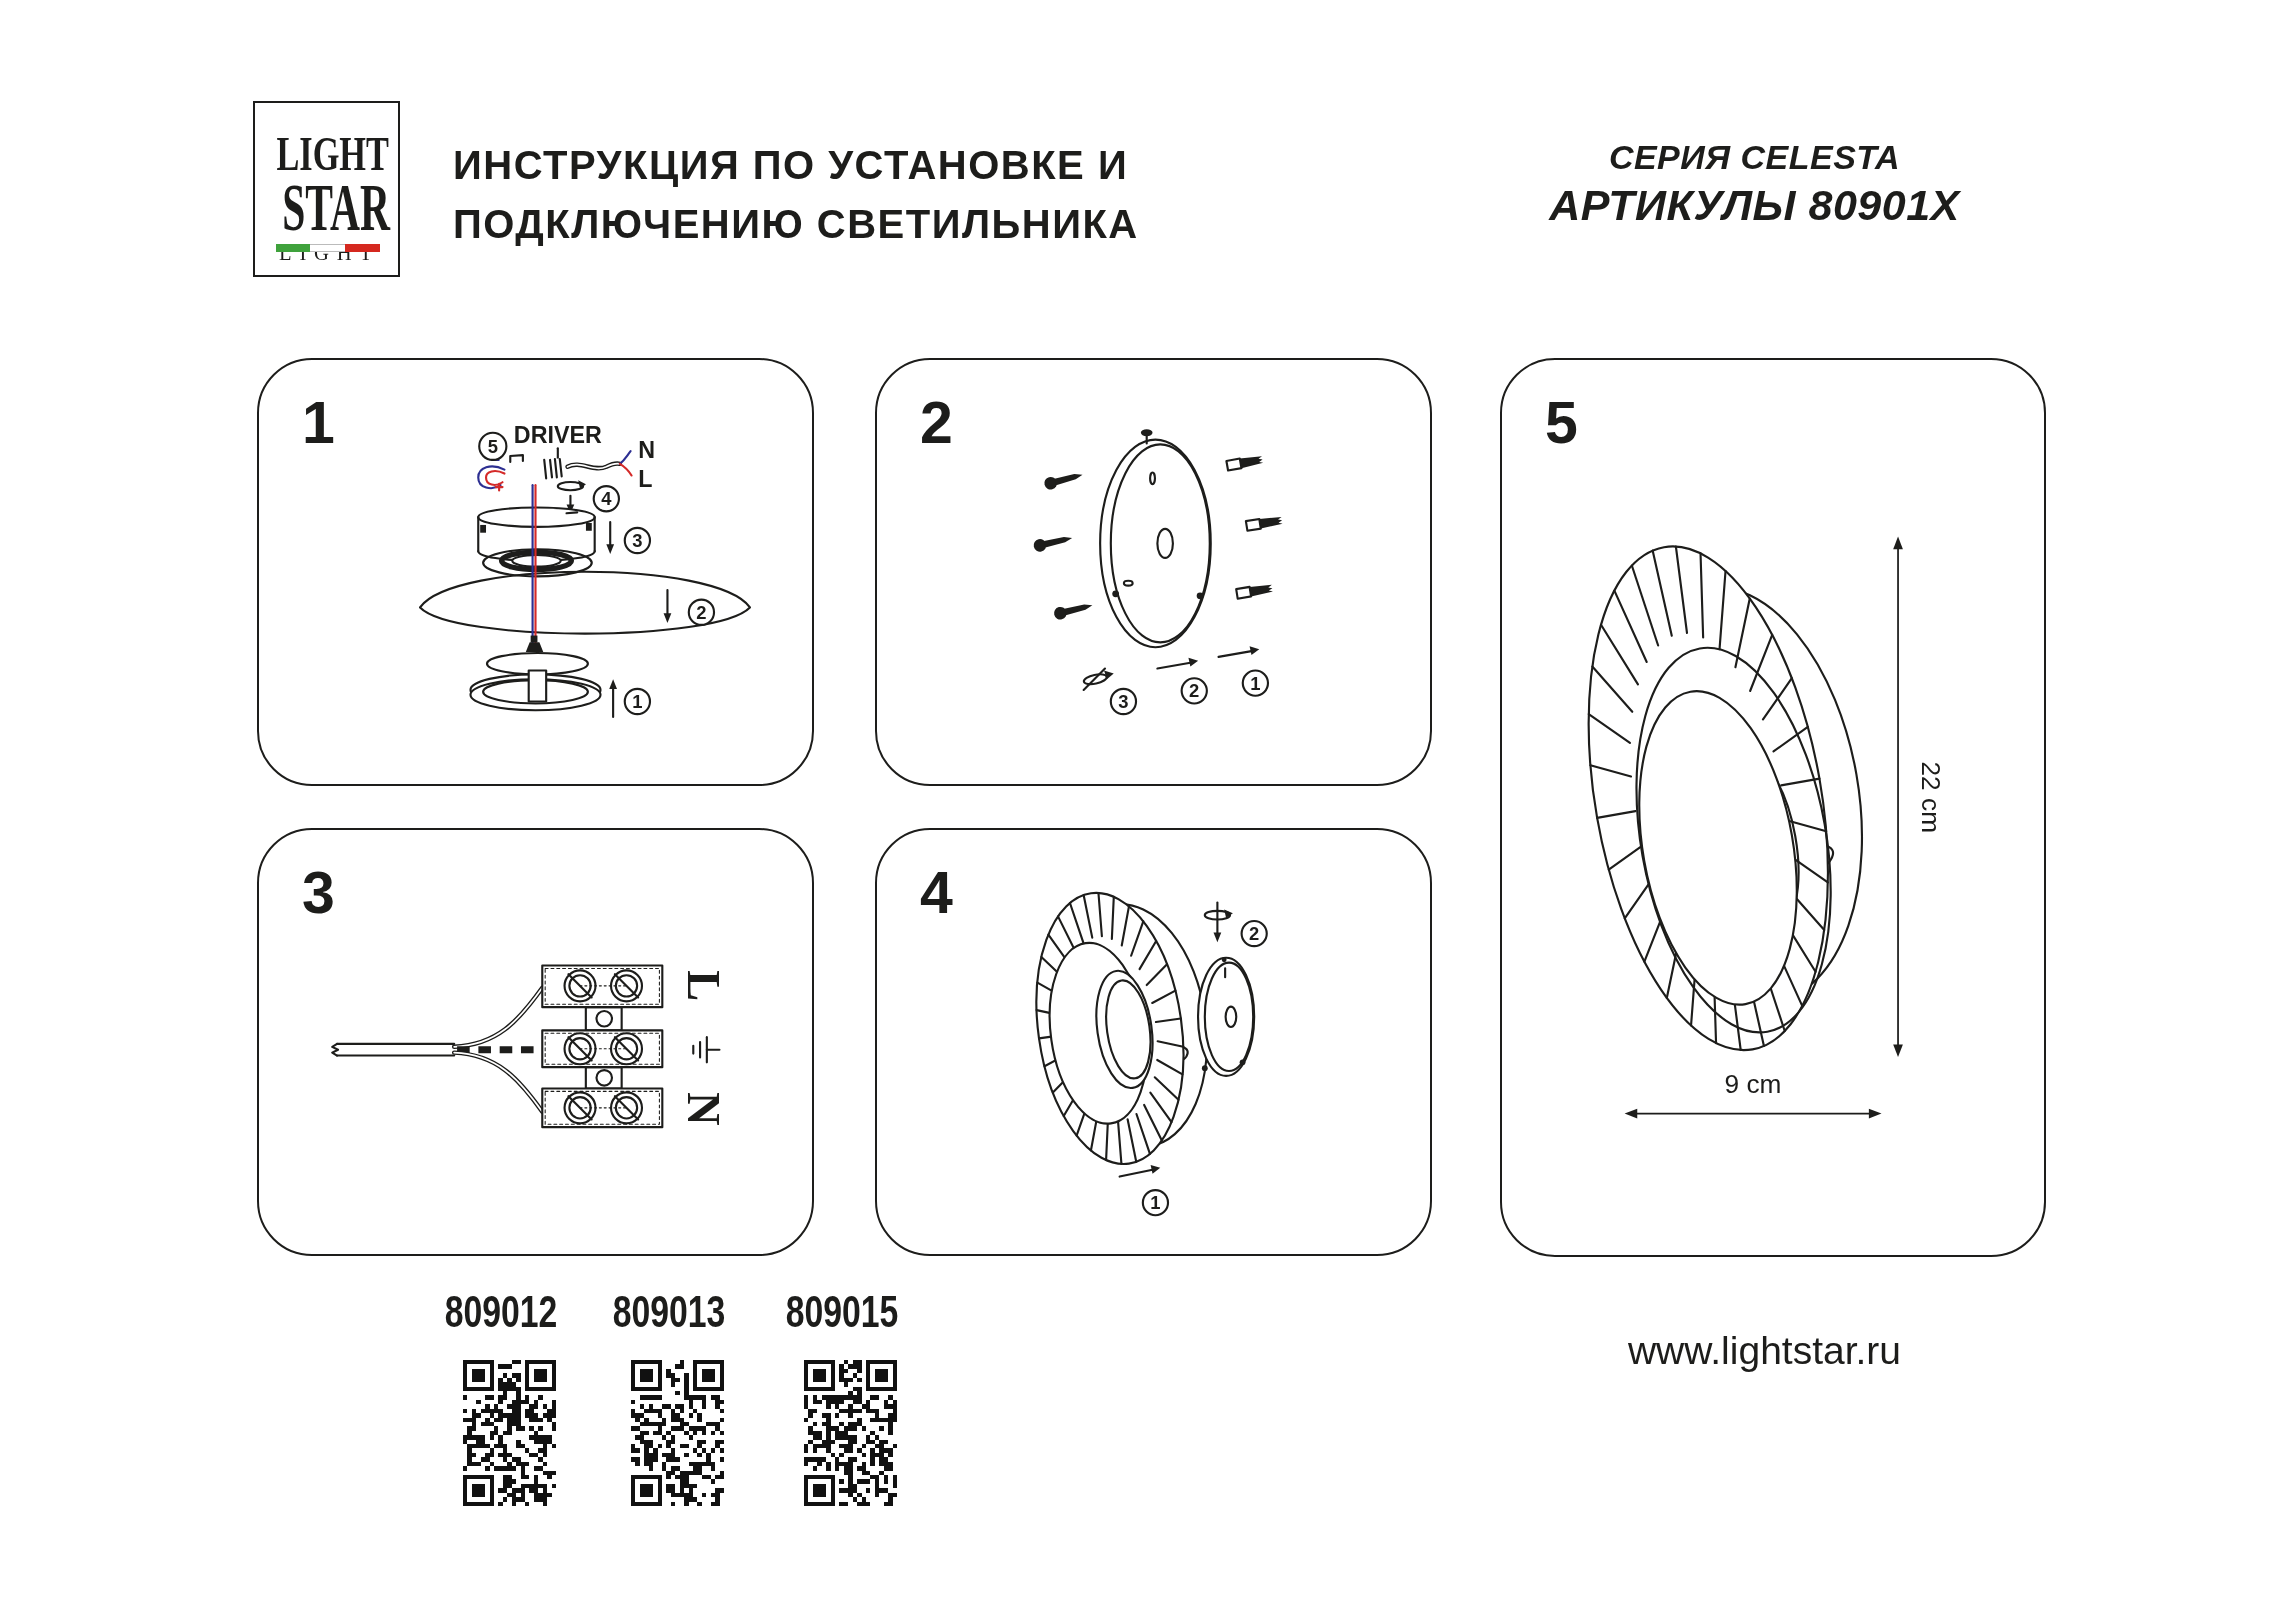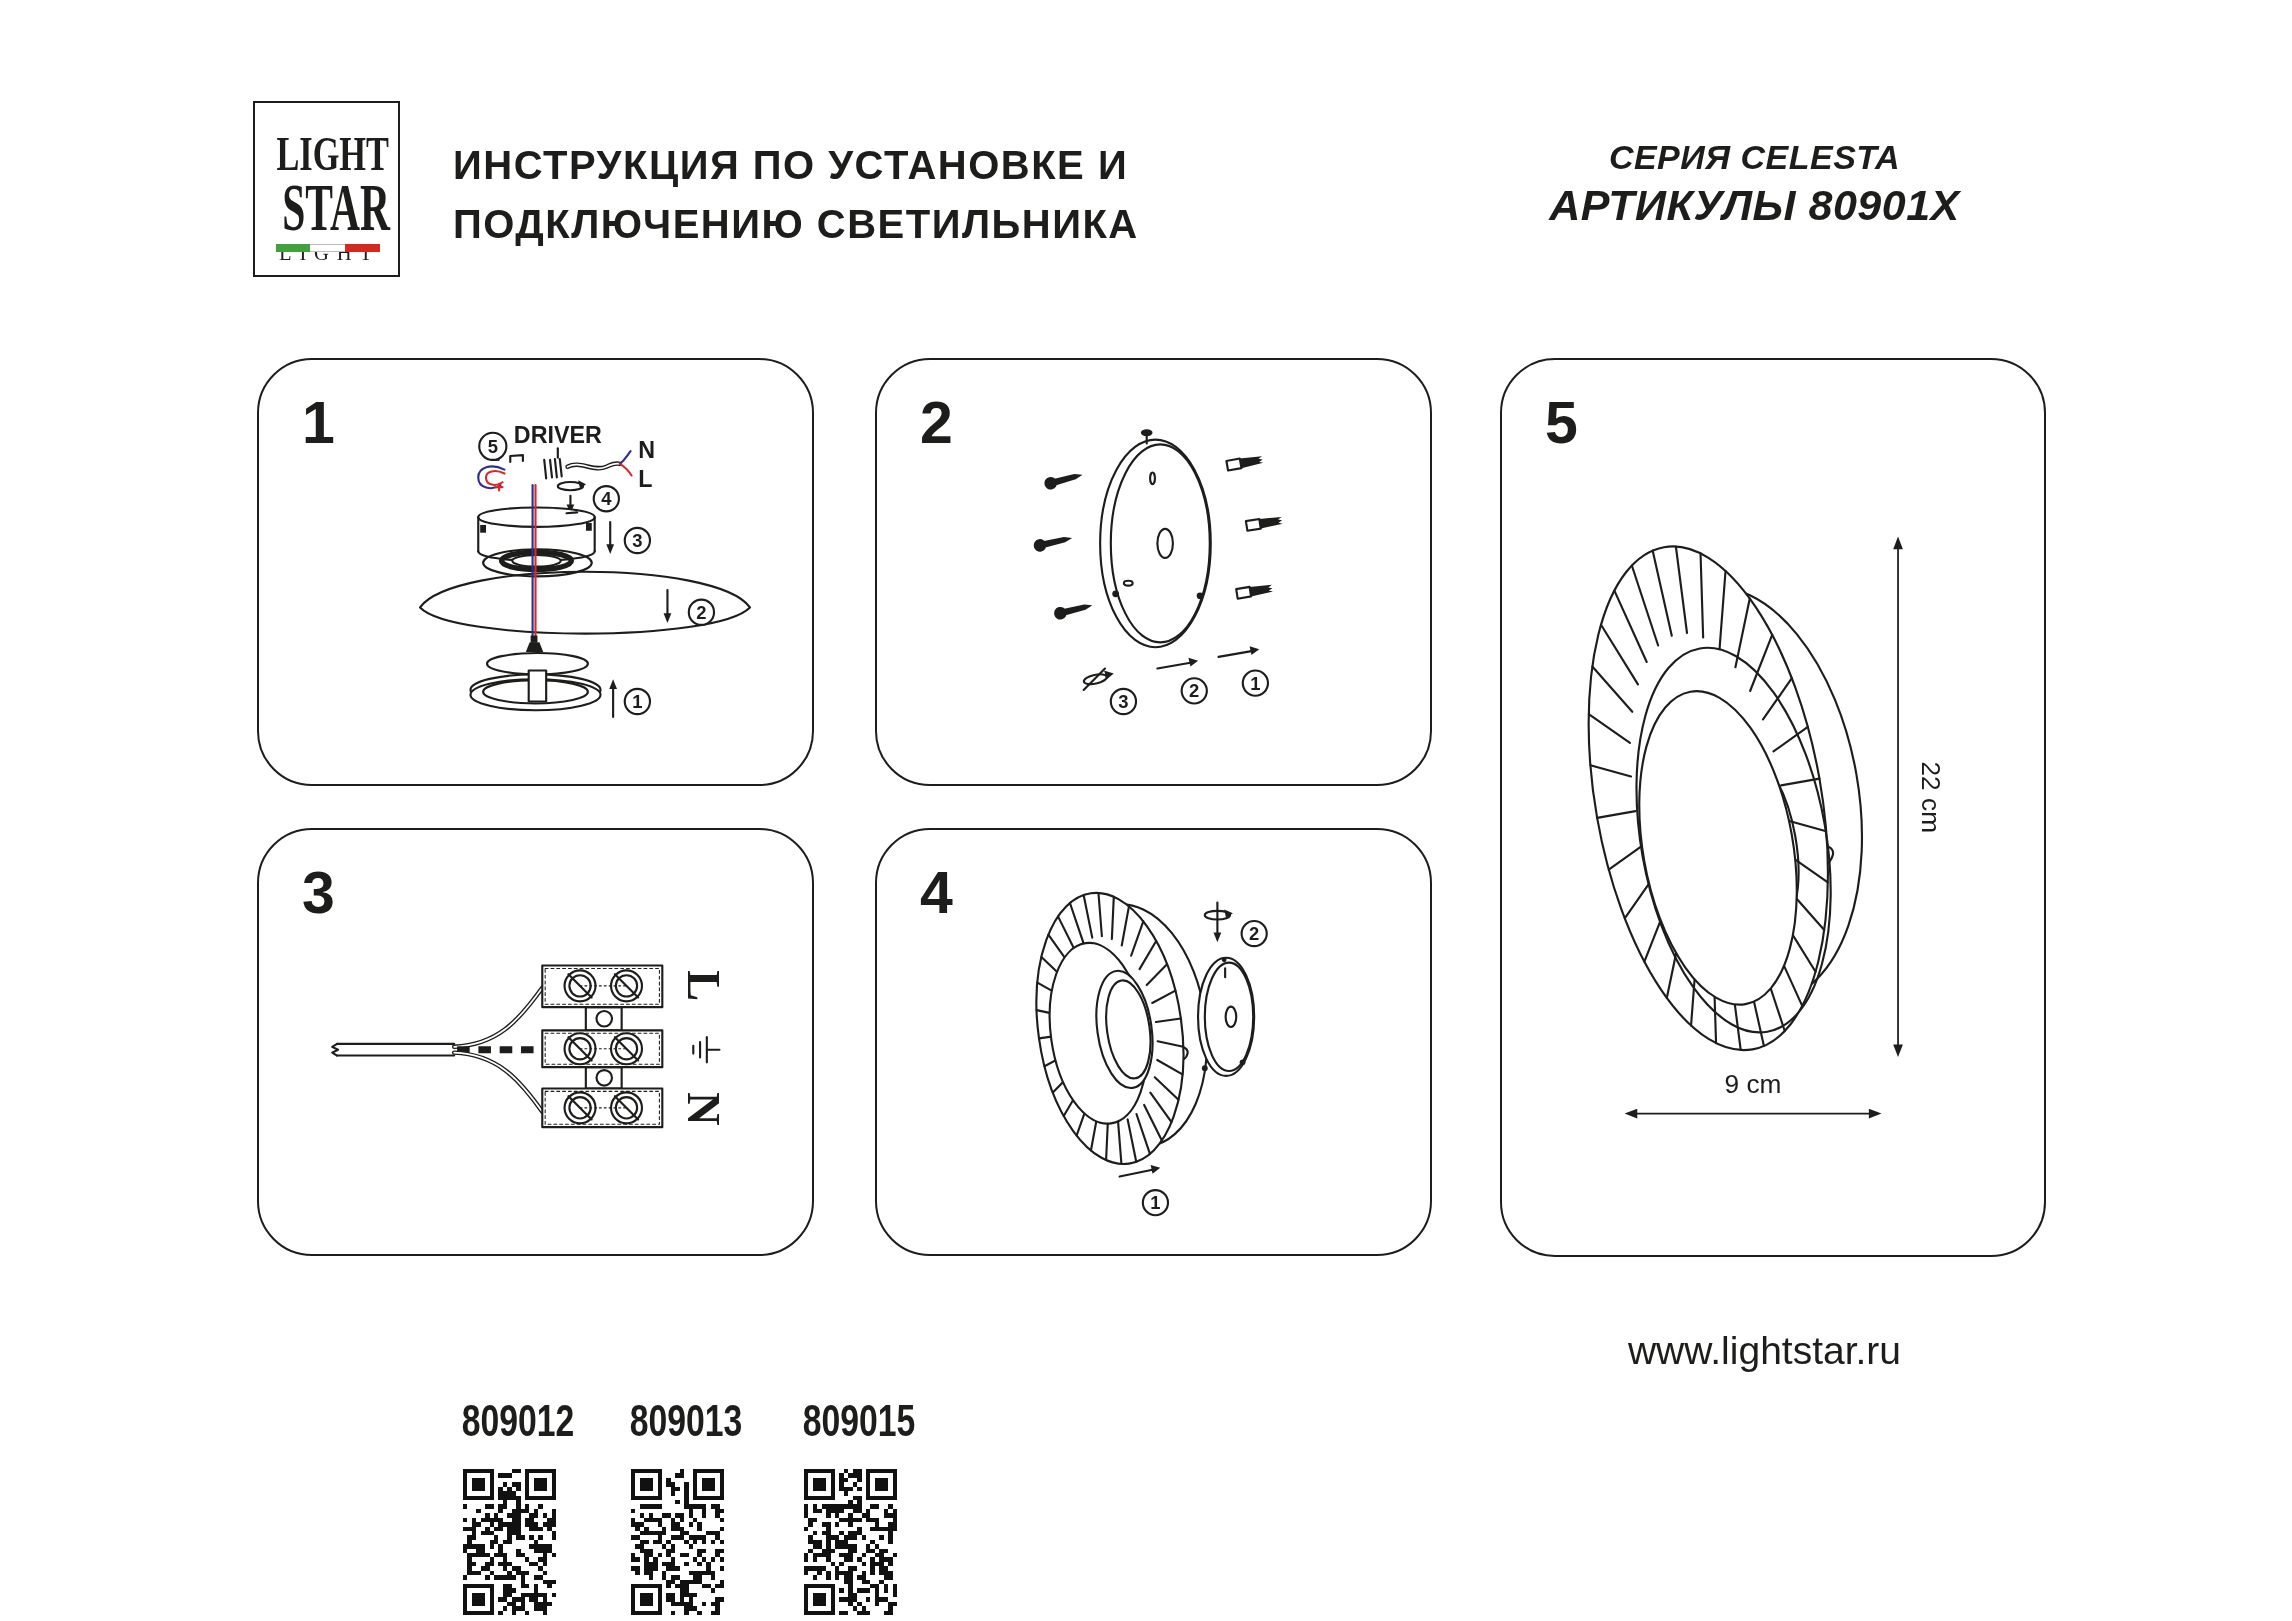--- a/index.html
+++ b/index.html
@@ -47,21 +47,21 @@
   .d .dots{stroke-dasharray:2 3;stroke-width:1.2px;}
   .d .idash{stroke-dasharray:3 3;stroke-width:1.1px;}
   .d .thickring{stroke-width:5.5px;}
   .d .thin{stroke-width:1.8px;}
   .d text{stroke:none;fill:var(--ink);}
   .cnum{font:600 19px "Liberation Sans",sans-serif;}
   .lbl{font:600 24px "Liberation Sans",sans-serif;}
   .dim{font:400 27px "Liberation Sans",sans-serif;}
   .serifL{font:bold 48px "Liberation Serif",serif;}
   
-  .art{position:absolute;top:1395px;width:167px;text-align:right;}
+  .art{position:absolute;top:1286px;width:167px;text-align:left;}
   .art .code{font-size:45px;font-weight:bold;display:inline-block;
              transform:scaleX(0.75);transform-origin:center;}
   .qr{margin:21.6px auto 0;width:93px;height:146px;}
   .qr svg{display:block;width:93px;height:146px;}
   .site{position:absolute;left:1598px;top:1329px;width:333px;text-align:center;
         font-size:39px;font-weight:normal;}
 </style>
 </head>
 <body>
 

